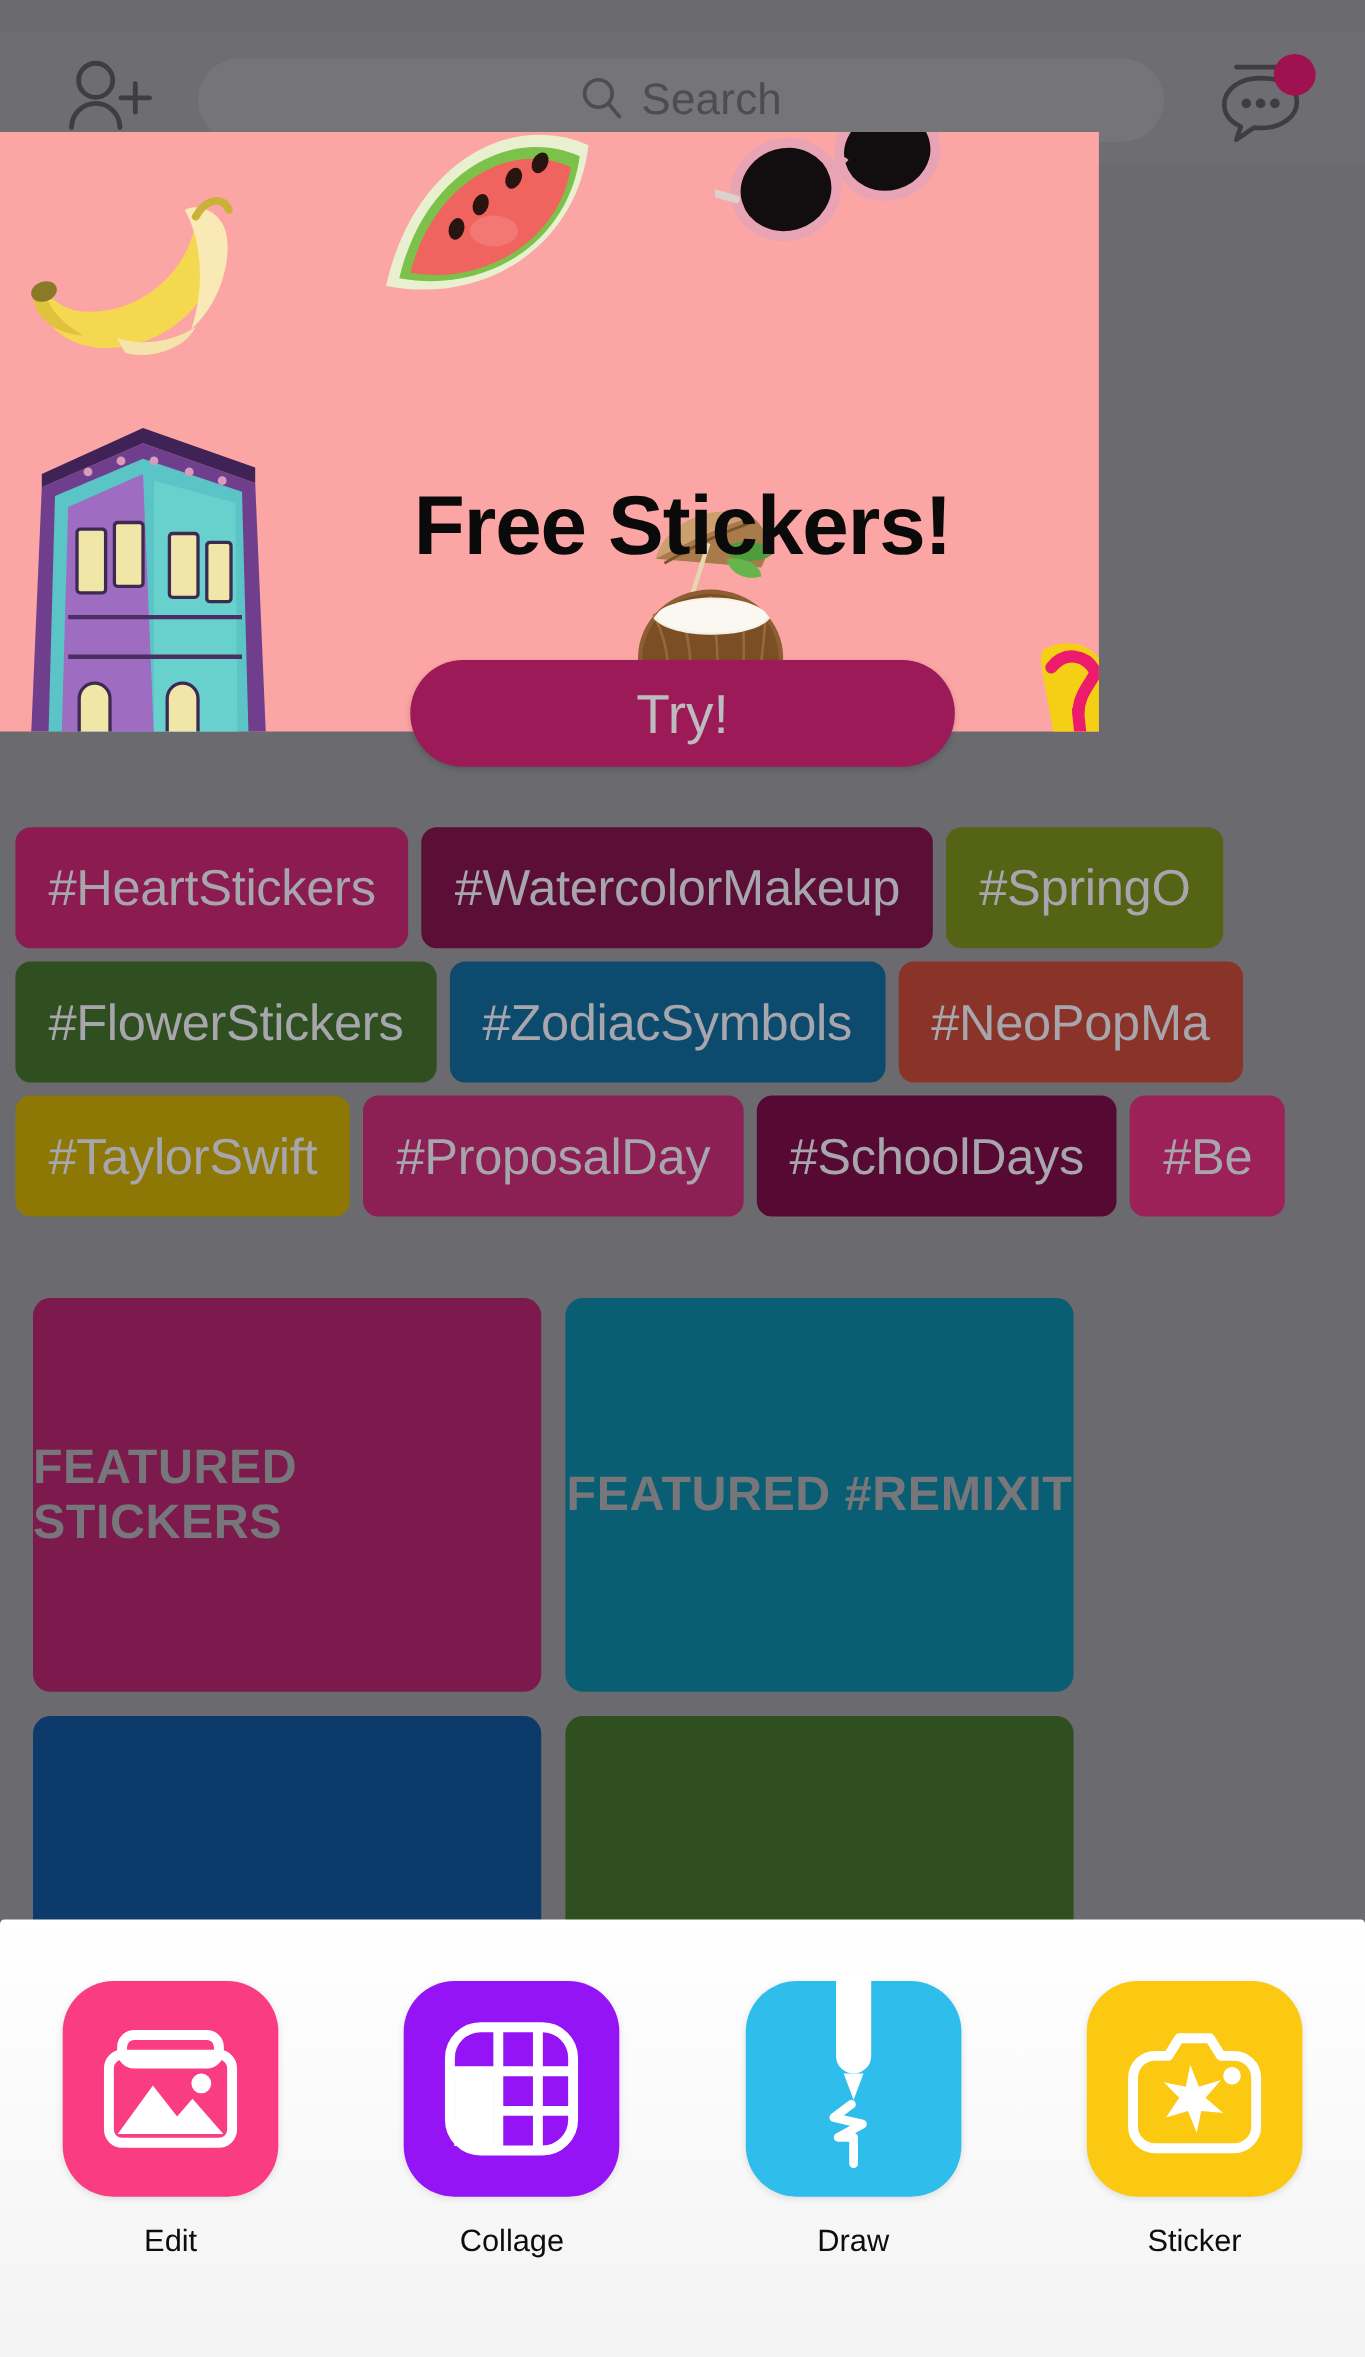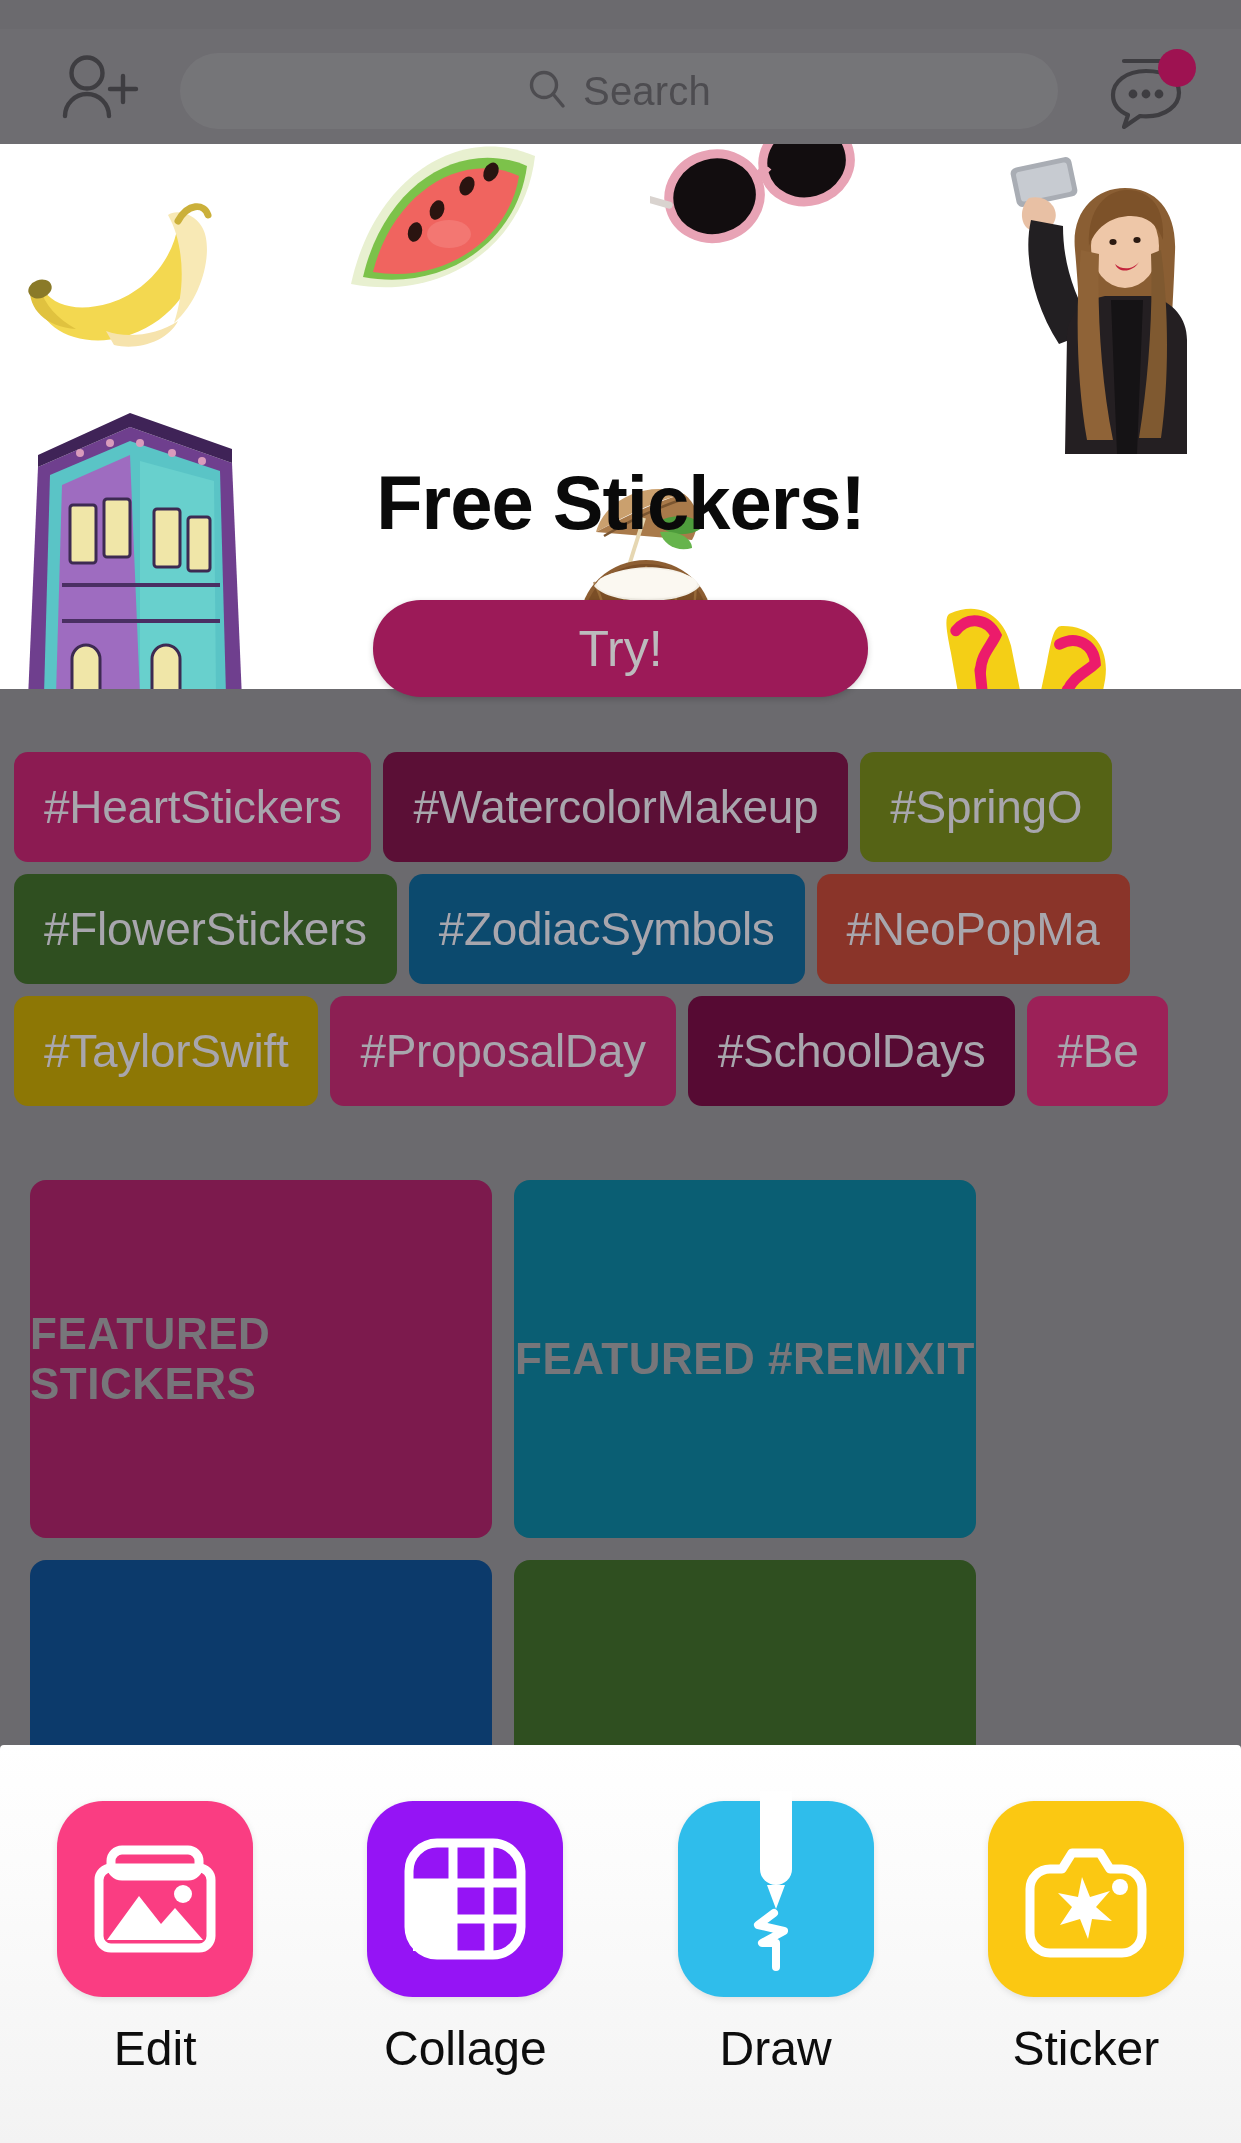--- a/index.html
+++ b/index.html
@@ -48,24 +48,23 @@
   }
   #chat-badge {
     position: absolute; right: -2px; top: 0px;
     width: 38px; height: 38px; border-radius: 50%;
     background: #9e1251;
   }
 
   
   #banner {
     position: absolute; left: 0; top: 120px;
-    width: 1241px; height: 545px;
-    background: #ffffff;
+    width: 999px; height: 545px;
+    background: #fca5a5;
     overflow: hidden;
-    margin-top: 24px;
   }
   #banner-title {
     position: absolute; left: 0; top: 315px; width: 1241px;
     text-align: center;
     font-size: 76px; font-weight: bold; color: #0a0a0a;
     letter-spacing: -1px;
   }
   .sticker { position: absolute; }
 
   
@@ -141,21 +140,21 @@
     display: flex; flex-direction: column; align-items: center;
     gap: 24px;
     background: transparent; border: none;
   }
   .tool-icon {
     width: 196px; height: 196px; border-radius: 46px;
     display: flex; align-items: center; justify-content: center;
     box-shadow: 0 2px 7px rgba(0,0,0,0.10);
   }
   .tool-label {
-    font-size: 48px; color: #0d0d0d;
+    font-size: 28px; color: #0d0d0d;
   }
 </style>
 </head>
 <body>
 
 <div id="app">
 
   <div id="dim-layer">
 
     <div id="header">

